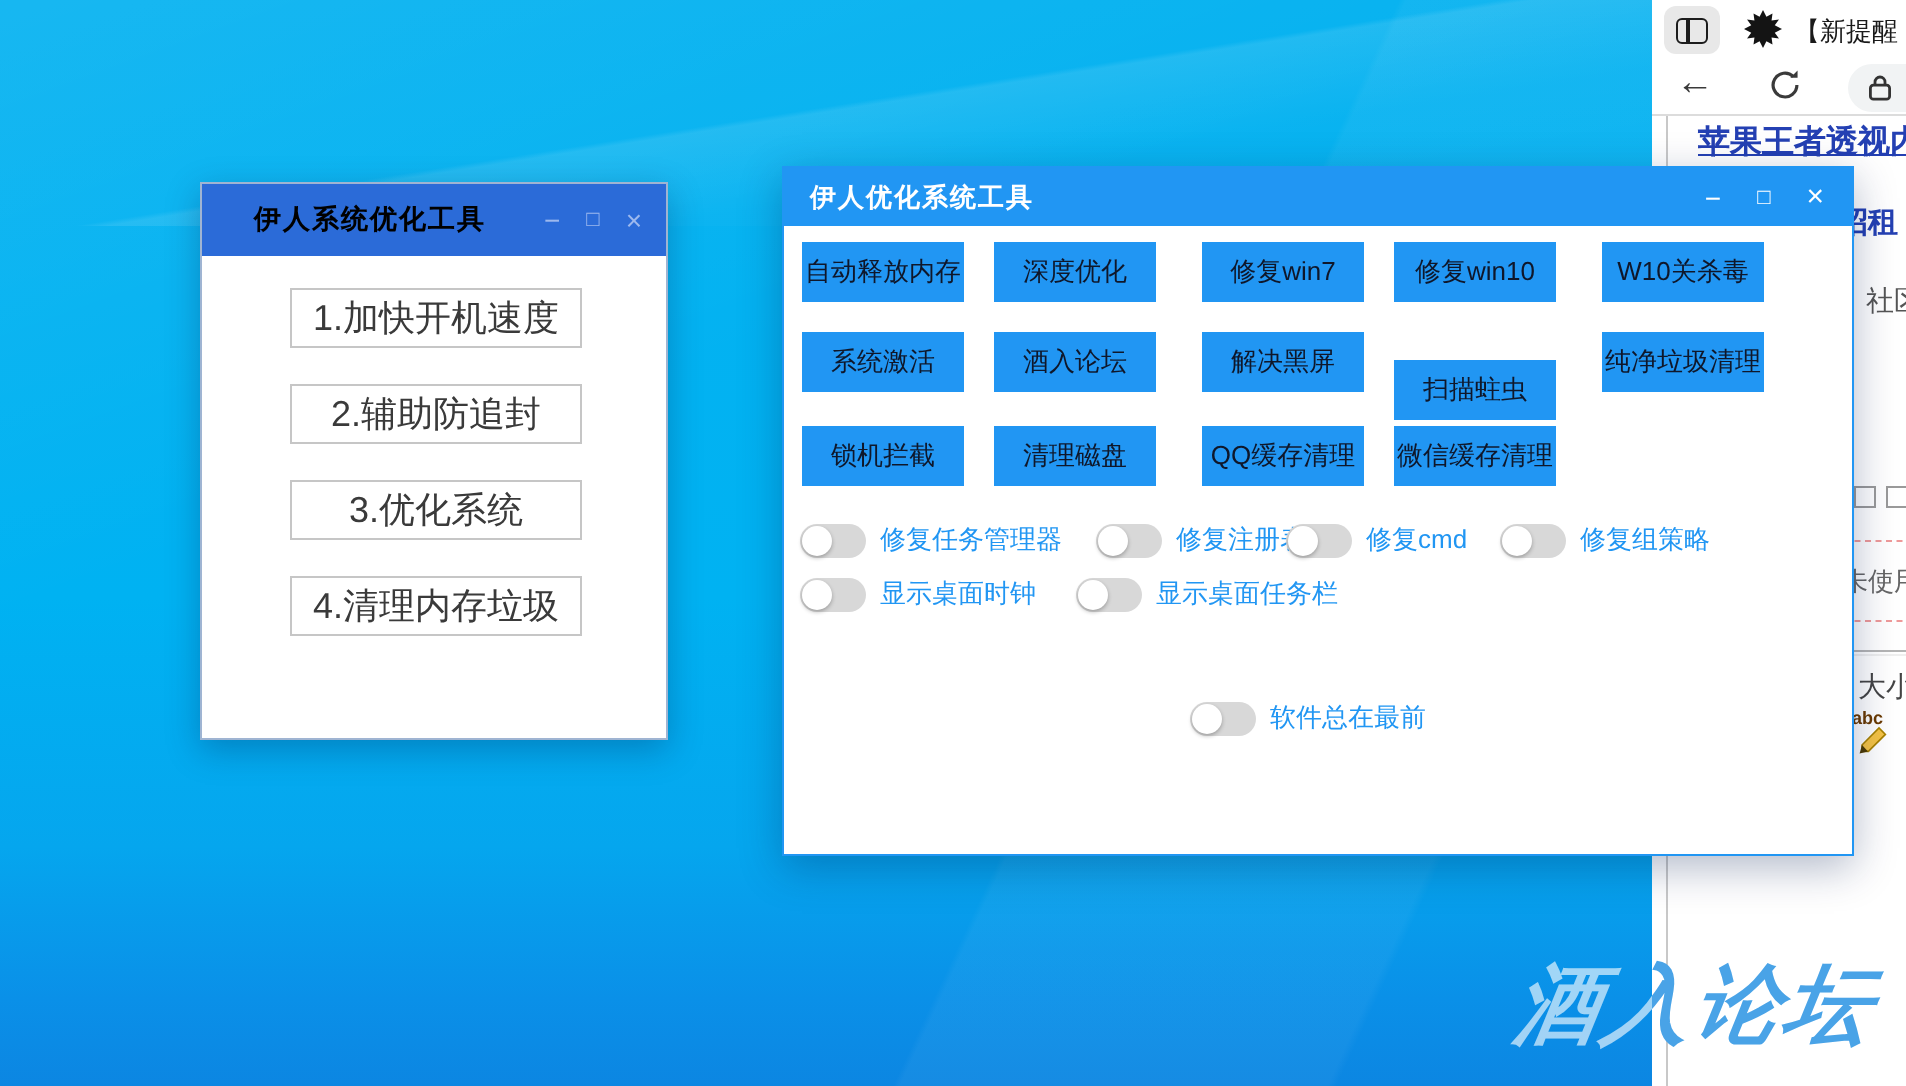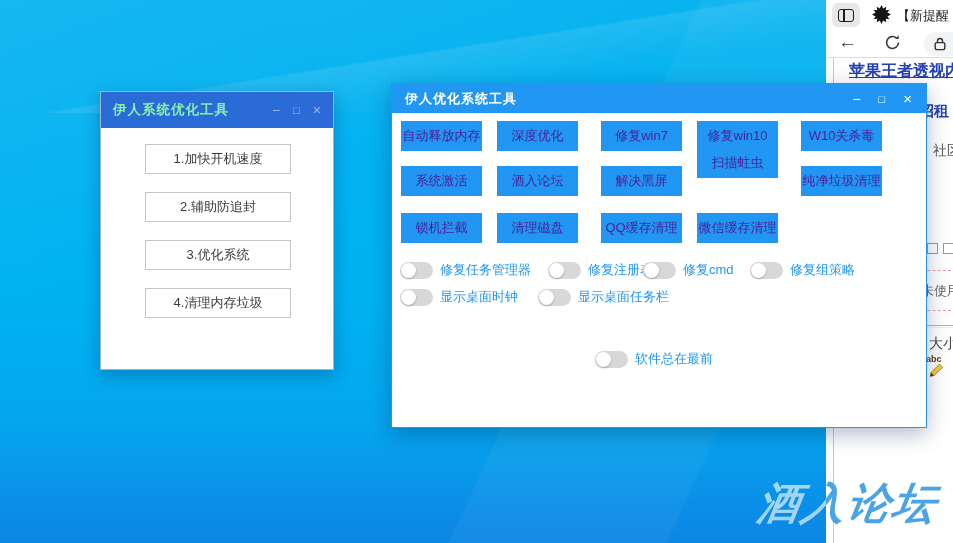--- a/index.html
+++ b/index.html
@@ -35,36 +35,36 @@
   .d1{top:270px;} .d2{top:310px;}
   .punused{position:absolute;left:95px;top:282px;font-size:13px;color:#666;white-space:nowrap;}
   .pgroove{position:absolute;left:93px;top:325px;width:48px;height:3px;border-top:1px solid #b5b5b5;border-bottom:1px solid #efefef;}
   .psize{position:absolute;left:103px;top:335px;font-size:14px;color:#444;white-space:nowrap;cursor:pointer;}
   .pabc{position:absolute;left:100px;top:353px;cursor:pointer;}
 
   
   .miniwin{position:absolute;left:100px;top:91px;width:234px;height:279px;background:#fff;z-index:2;
     border:1px solid #9fb4d2;box-shadow:0 5px 16px rgba(0,20,70,.28);}
   .mtitlebar{position:relative;height:36px;background:#2b6bd8;display:flex;align-items:center;}
-  .mtitle{padding-left:12px;font-size:13.5px;font-weight:bold;color:#86efac;letter-spacing:1px;}
+  .mtitle{padding-left:26px;font-size:13.5px;font-weight:bold;color:#000000;letter-spacing:1px;}
   .mctrls{position:absolute;right:12px;top:0;height:36px;display:flex;align-items:center;gap:13px;color:#9db9ee;}
   .mctrls span{cursor:pointer;}
   .mmin{font-size:14px;} .mmax{font-size:11px;} .mcls{font-size:14px;}
   .mbtn{position:absolute;left:44px;width:146px;height:30px;background:#fff;border:1px solid #c6c6c6;
-    color:#3a3a3a;font-size:13px;display:flex;align-items:center;justify-content:center;cursor:pointer;}
+    color:#3a3a3a;font-size:18px;display:flex;align-items:center;justify-content:center;cursor:pointer;}
 
   
   .mainwin{position:absolute;left:391px;top:83px;width:536px;height:345px;background:#fff;z-index:3;
     border:1px solid #2196f3;box-shadow:0 6px 20px rgba(0,25,80,.30);}
   .wtitlebar{position:relative;height:29px;background:#2196f3;display:flex;align-items:center;}
   .wtitle{padding-left:13px;font-size:13px;font-weight:bold;color:#fff;letter-spacing:1px;}
   .wctrls{position:absolute;right:14px;top:0;height:29px;display:flex;align-items:center;gap:18px;color:#fff;}
   .wctrls span{cursor:pointer;}
   .wmin{font-size:14px;} .wmax{font-size:11px;} .wcls{font-size:15px;}
-  .ab{position:absolute;width:81px;height:30px;background:#2196f3;color:#4c1d95;font-size:13px;
+  .ab{position:absolute;width:81px;height:30px;background:#2196f3;color:#0f172a;font-size:13px;
     display:flex;align-items:center;justify-content:center;white-space:nowrap;cursor:pointer;}
   .tg{position:absolute;display:flex;align-items:center;gap:7px;}
   .tgl{position:relative;display:inline-block;width:33px;height:17px;border-radius:9px;background:#d8d8d8;cursor:pointer;flex:none;}
   .tgl i{position:absolute;left:1px;top:1px;width:15px;height:15px;border-radius:50%;background:#fff;box-shadow:0 1px 2px rgba(0,0,0,.28);}
   .tlb{font-size:13px;color:#2196f3;white-space:nowrap;}
 
   
   .watermark{position:absolute;left:753px;top:474px;width:206px;height:60px;z-index:6;pointer-events:none;}
   .wmclip{position:absolute;left:0;top:0;width:100%;height:100%;}
   .wmclipA{clip-path:inset(0 133px 0 0);}
@@ -158,21 +158,21 @@
 
     <div class="ab" style="left:9px;top:37px">自动释放内存</div>
     <div class="ab" style="left:105px;top:37px">深度优化</div>
     <div class="ab" style="left:209px;top:37px">修复win7</div>
     <div class="ab" style="left:305px;top:37px">修复win10</div>
     <div class="ab" style="left:409px;top:37px">W10关杀毒</div>
 
     <div class="ab" style="left:9px;top:82px">系统激活</div>
     <div class="ab" style="left:105px;top:82px">酒入论坛</div>
     <div class="ab" style="left:209px;top:82px">解决黑屏</div>
-    <div class="ab" style="left:305px;top:64px">扫描蛀虫</div>
+    <div class="ab" style="left:305px;top:96px">扫描蛀虫</div>
     <div class="ab" style="left:409px;top:82px">纯净垃圾清理</div>
 
     <div class="ab" style="left:9px;top:129px">锁机拦截</div>
     <div class="ab" style="left:105px;top:129px">清理磁盘</div>
     <div class="ab" style="left:209px;top:129px">QQ缓存清理</div>
     <div class="ab" style="left:305px;top:129px">微信缓存清理</div>
 
     <div class="tg" style="left:8px;top:177px">
       <span class="tgl">
           <i></i>

